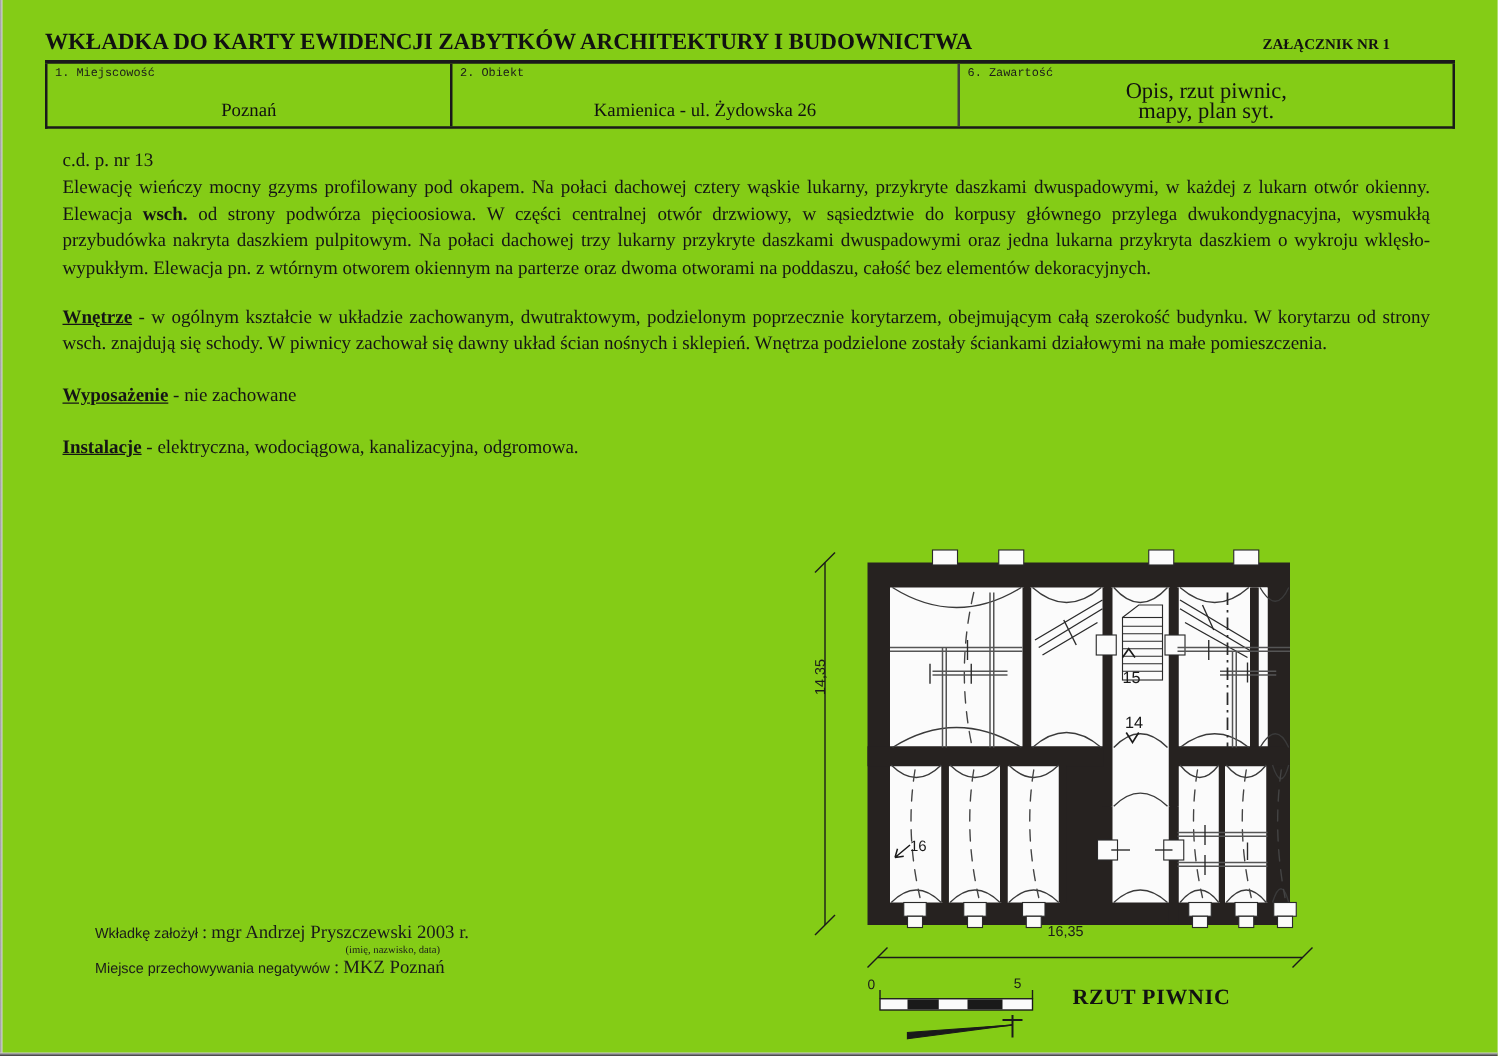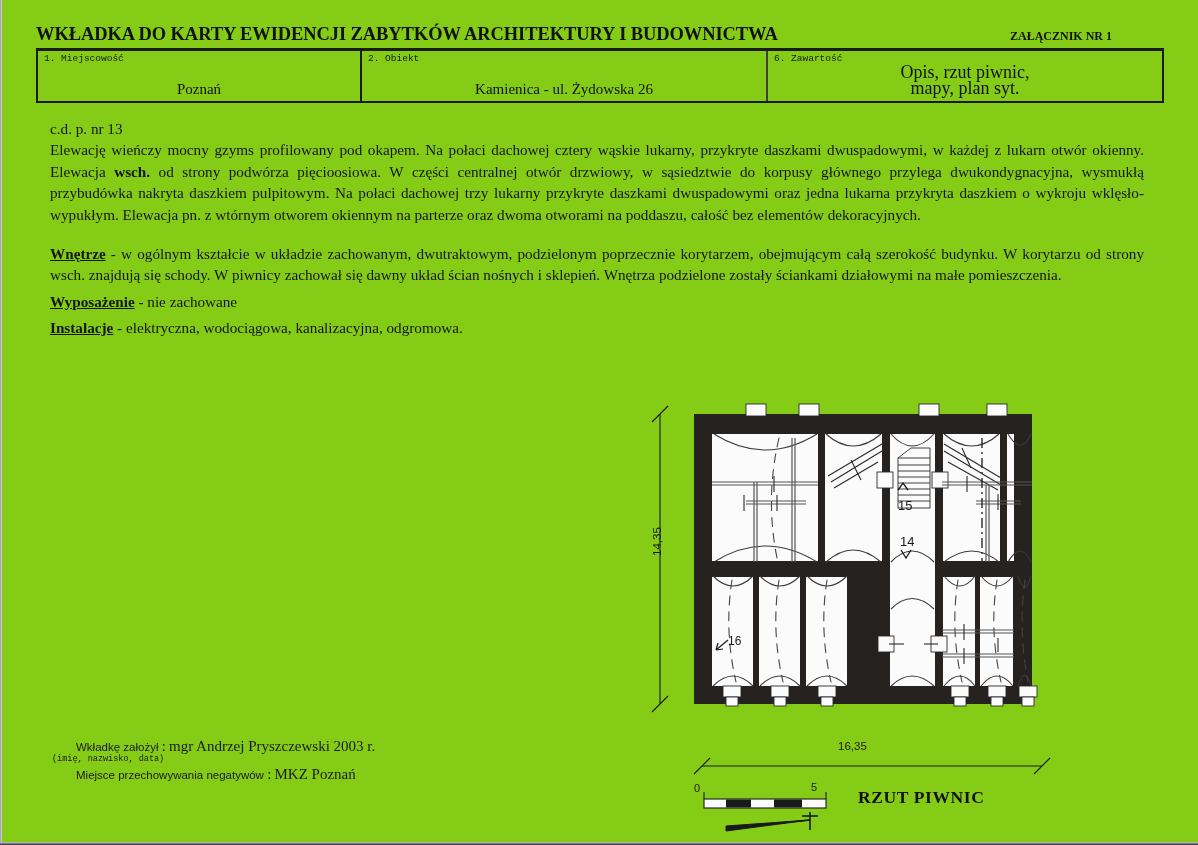--- a/index.html
+++ b/index.html
@@ -128,21 +128,21 @@
   }
   .para {
     text-align: justify;
     text-justify: inter-word;
     margin: 0;
   }
   .para.gap {
     margin-top: 18px;
   }
   .para.gap2 {
-    margin-top: 5px;
+    margin-top: 20px;
   }
   .term {
     font-weight: bold;
     text-decoration: underline;
   }
   .bold-inline { font-weight: bold; }
 
   
   .footer {
     position: absolute;
@@ -156,34 +156,34 @@
     color: #1a1a1a;
     line-height: 16px;
     white-space: nowrap;
     margin-left: 24px;
   }
   .f-serif {
     font-family: "Liberation Serif", serif;
     font-size: 15px;
   }
   .f-sub {
-    font-family: Liberation Mono, monospace;
+    font-family: Liberation Serif, serif;
     font-size: 8.5px;
-    text-align: left;
+    text-align: right;
     width: 300px;
     margin-top: -1px;
     margin-bottom: 2px;
     color: #1a1a1a;
   }
 
   
   #drawing {
     position: absolute;
     left: 646px;
-    top: 398px;
+    top: 434px;
     width: 420px;
     height: 340px;
   }
   #scalearea {
     position: absolute;
     left: 646px;
     top: 736px;
     width: 420px;
     height: 105px;
   }

